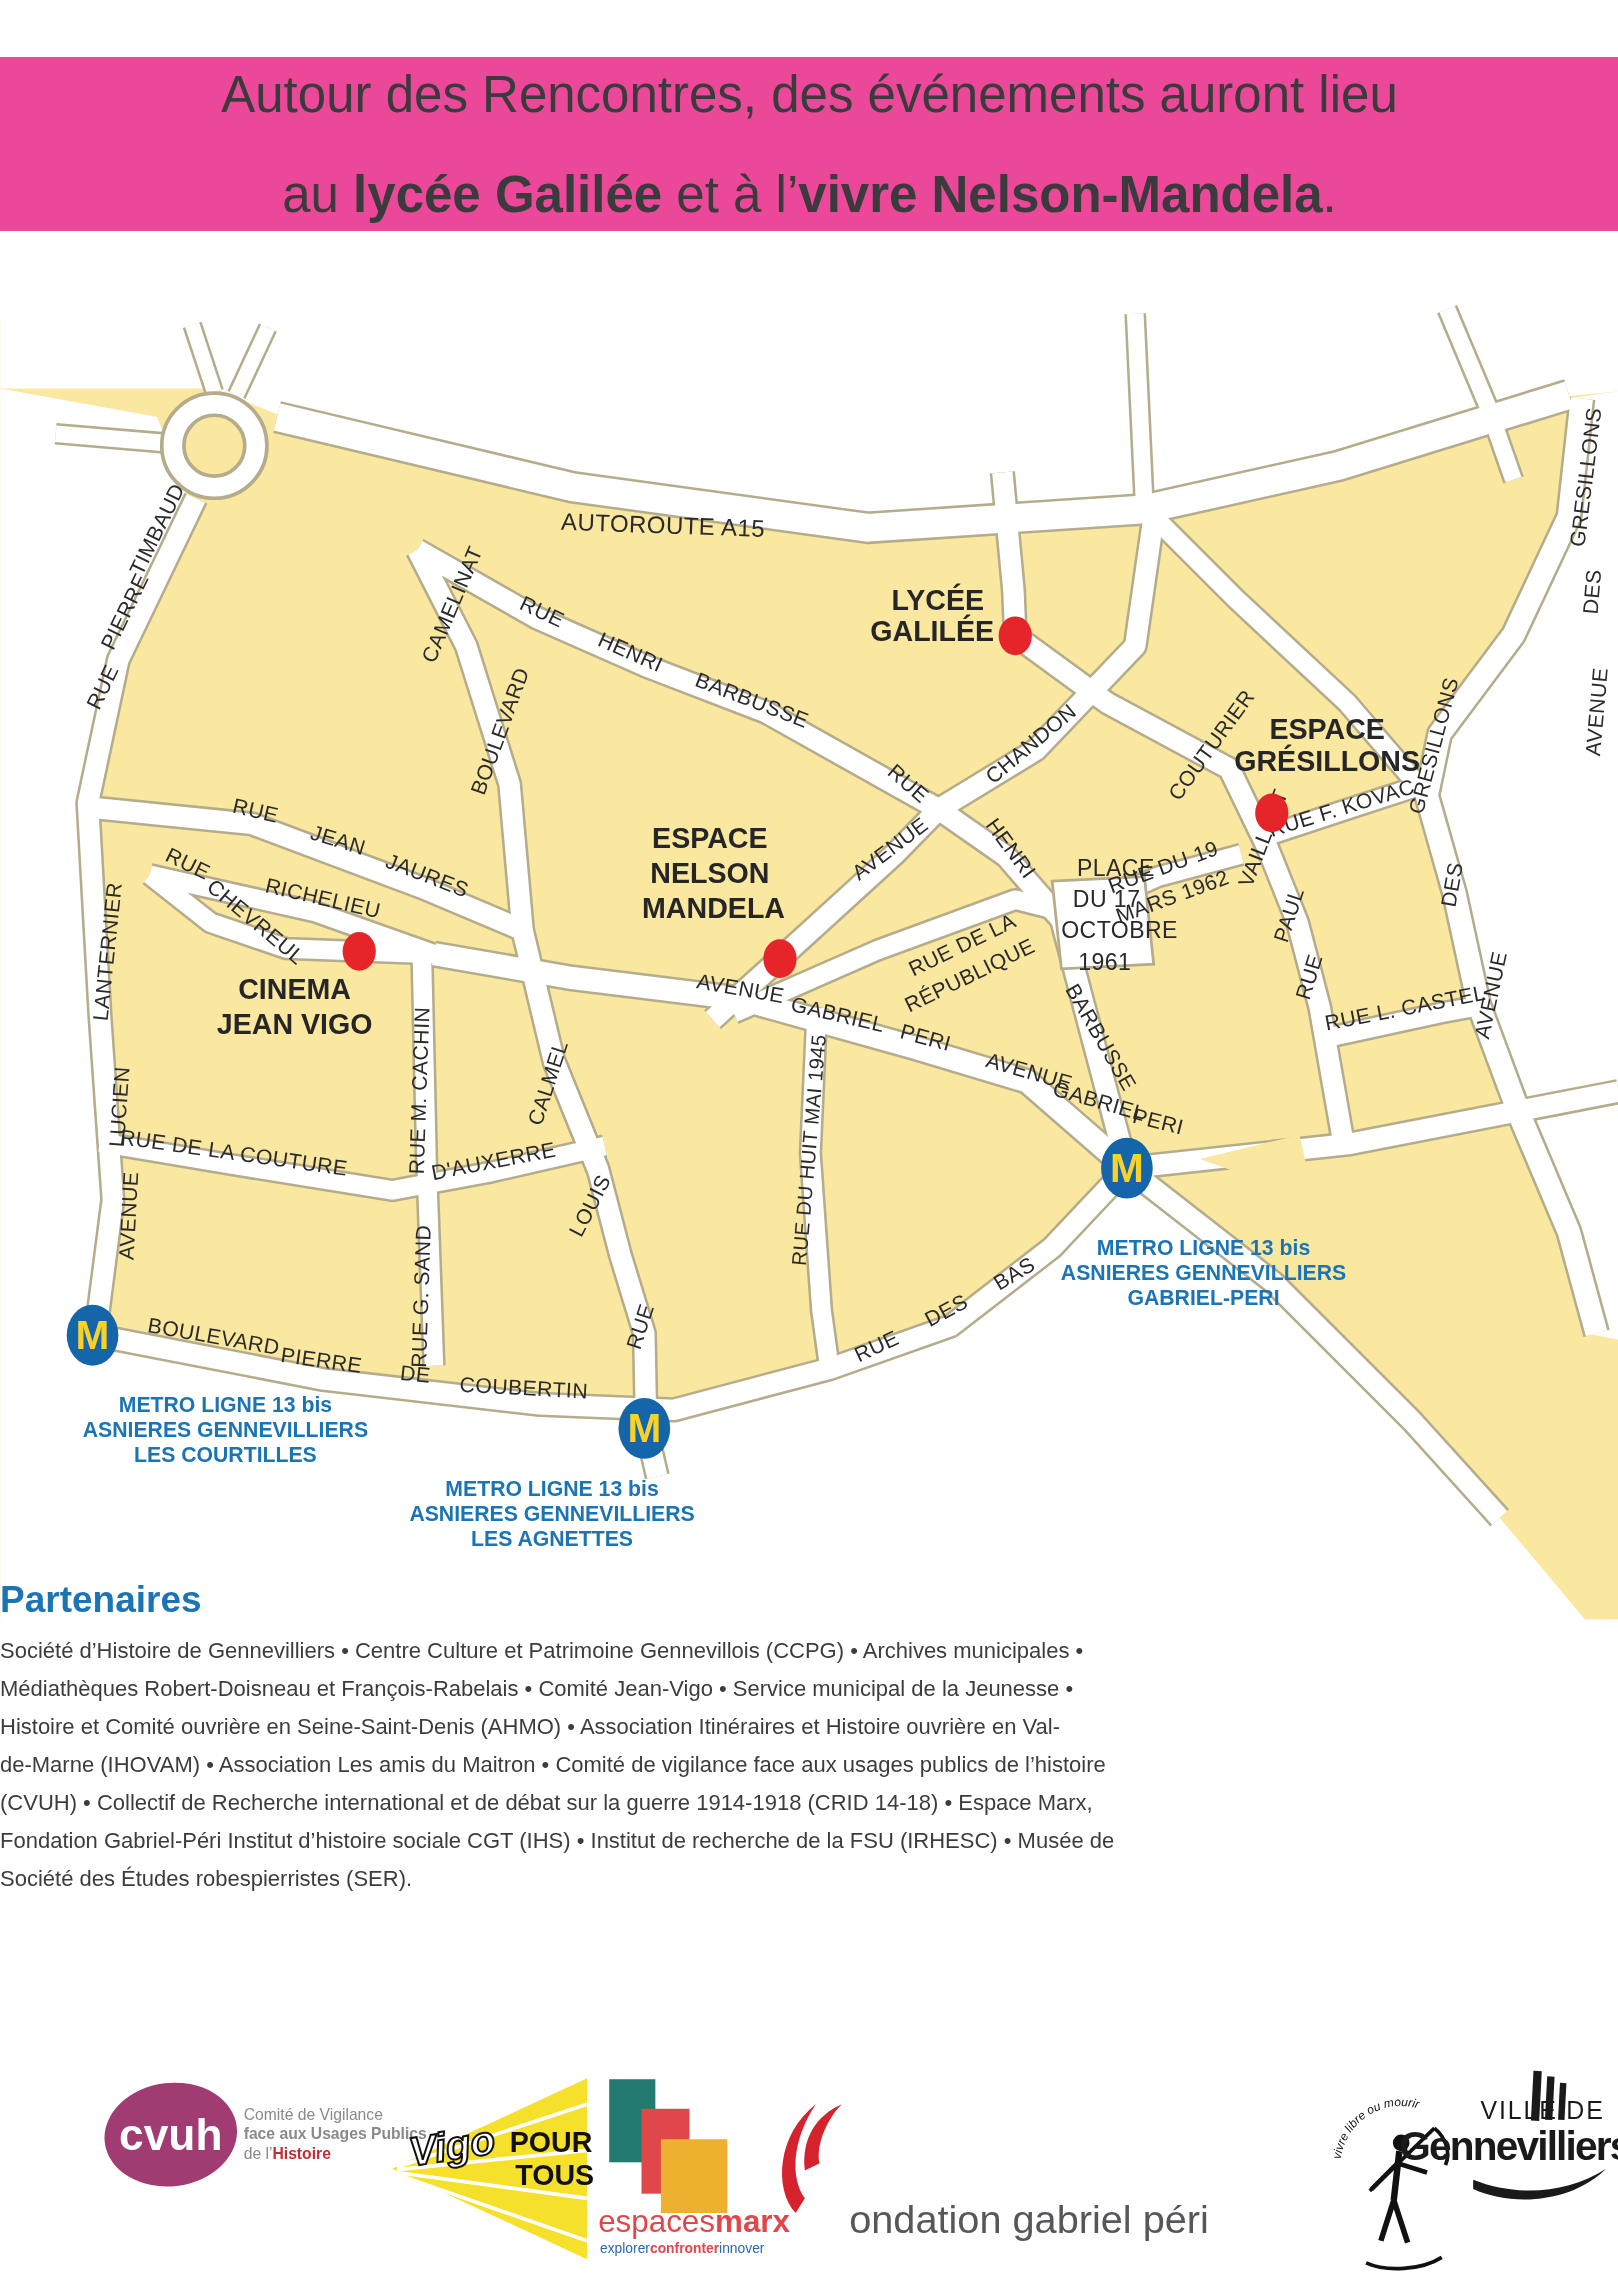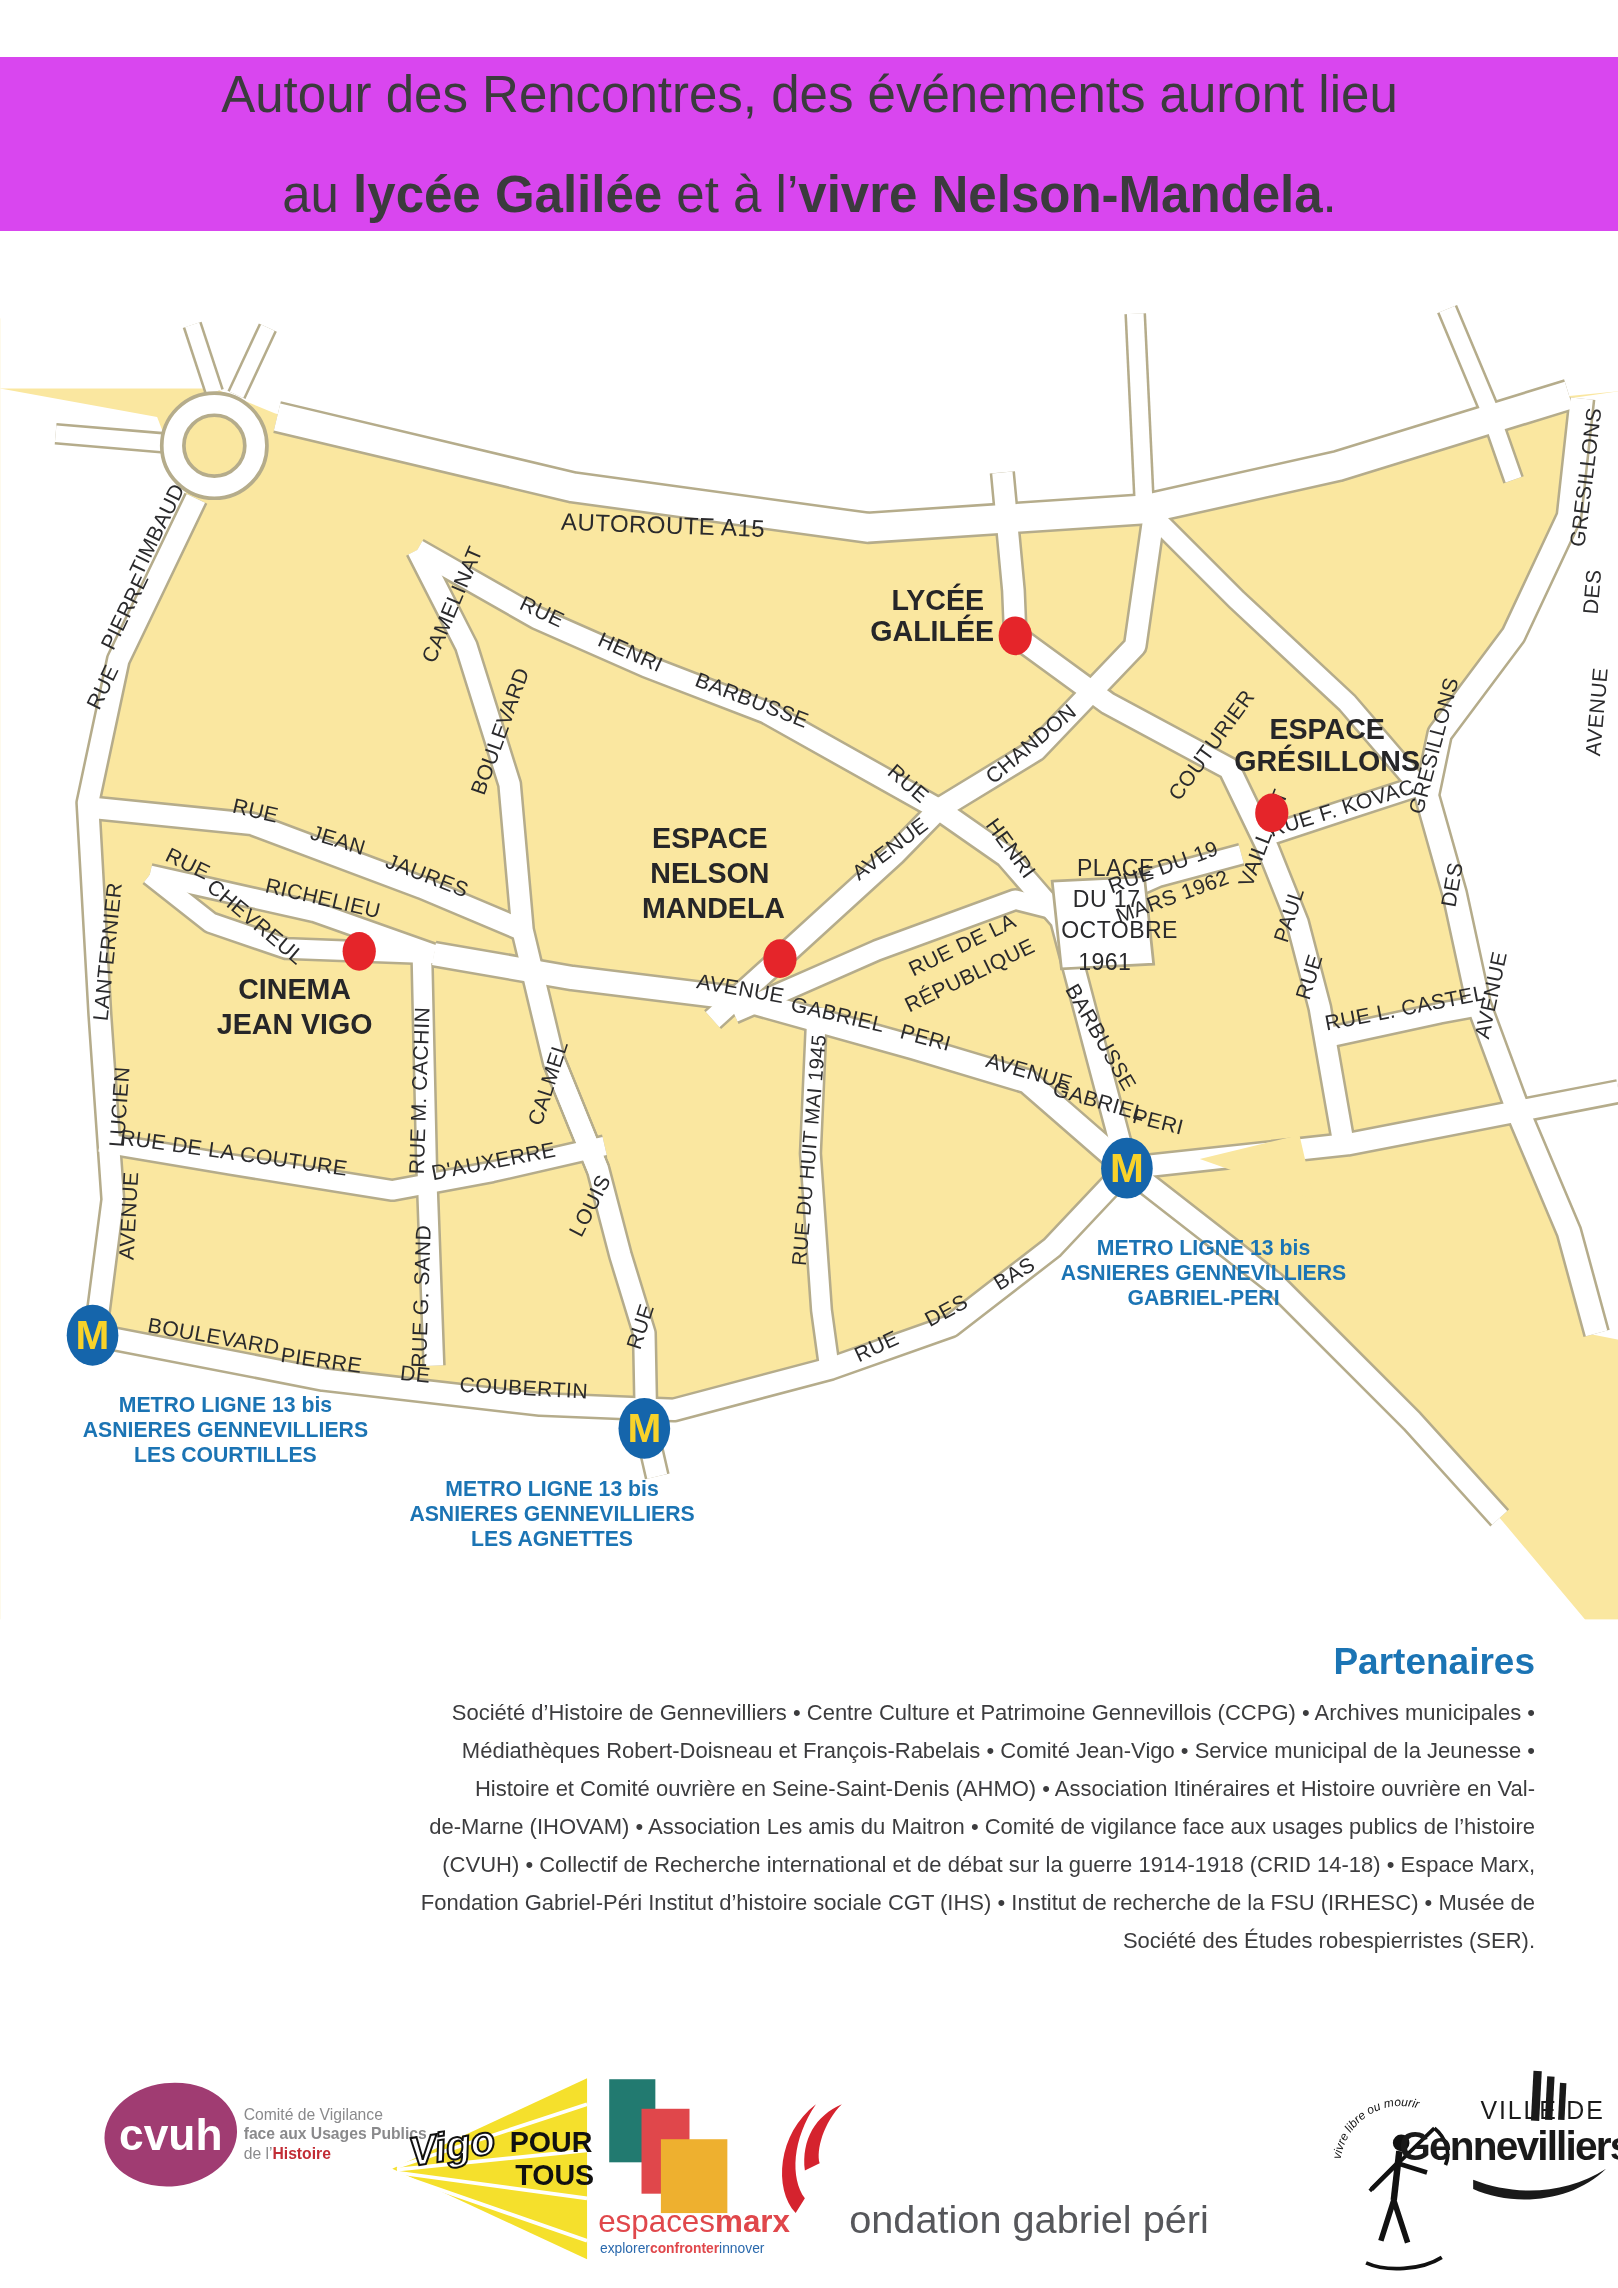--- a/index.html
+++ b/index.html
@@ -1,29 +1,29 @@
 <!DOCTYPE html>
 <html style="font-size:14.8px"><head>
 <meta charset="utf-8">
 <style>
   html,body{margin:0;padding:0;background:#fff;}
   body{width:1619px;height:2289px;position:relative;font-family:"Liberation Sans",sans-serif;overflow:hidden;}
   #banner{position:absolute;left:0;top:57px;width:1619px;height:174px;display:flex;flex-direction:column;justify-content:center;text-align:center;}
   #banner .bl{font-size:51px;line-height:61px;letter-spacing:0px;}
   #mapsvg{position:absolute;left:0;top:0;}
-  #partners{position:absolute;left:0;top:1641px;width:1535px;text-align:right;}
+  #partners{position:absolute;left:0;top:1579px;width:1535px;text-align:left;}
   #partners h2{margin:0;font-size:37px;}
   #plines{margin-top:11px;font-size:22px;line-height:38px;color:#3c3c3e;}
   #logos{position:absolute;left:0;top:2067px;width:1619px;height:222px;}
   svg text{font-family:"Liberation Sans",sans-serif;}
 </style>
 </head>
 <body>
 
-<div id="banner" style="background: #d946ef; color: rgb(59, 59, 61); gap: 39px;">
+<div id="banner" style="background: #ec4899; color: rgb(59, 59, 61); gap: 39px;">
   <div class="bl">Autour des Rencontres, des événements auront lieu</div>
   <div class="bl"><span>au </span><b>lycée Galilée</b><span> et à l’</span><b>vivre Nelson-Mandela</b><span>.</span></div>
 </div>
 
 <svg id="mapsvg" width="1619" height="1624" viewBox="0 0 1754 1760">
     <rect x="0" y="345" width="1754" height="1410" fill="#FAE7A0"></rect>
     <polygon points="0,330 1754,330 1754,424 1692,430 1445,502 1238,549 938,569 618,524 298,448 232,421 0,421" fill="#ffffff"></polygon>
     <polygon points="0,421 170,452 196,520 205,545 128,715 95,870 108,1100 122,1300 100,1450 0,1450" fill="#ffffff"></polygon>
     <polygon points="0,1450 103,1447 350,1495 585,1522 730,1528 900,1483 1030,1437 1140,1352 1221,1266 1380,1390 1530,1540 1625,1645 1720,1758 0,1758" fill="#ffffff"></polygon>
     <polygon points="1754,424 1700,432 1686,566 1630,690 1552,797 1540,864 1570,970 1596,1090 1642,1214 1694,1336 1724,1446 1754,1452" fill="#ffffff"></polygon>

